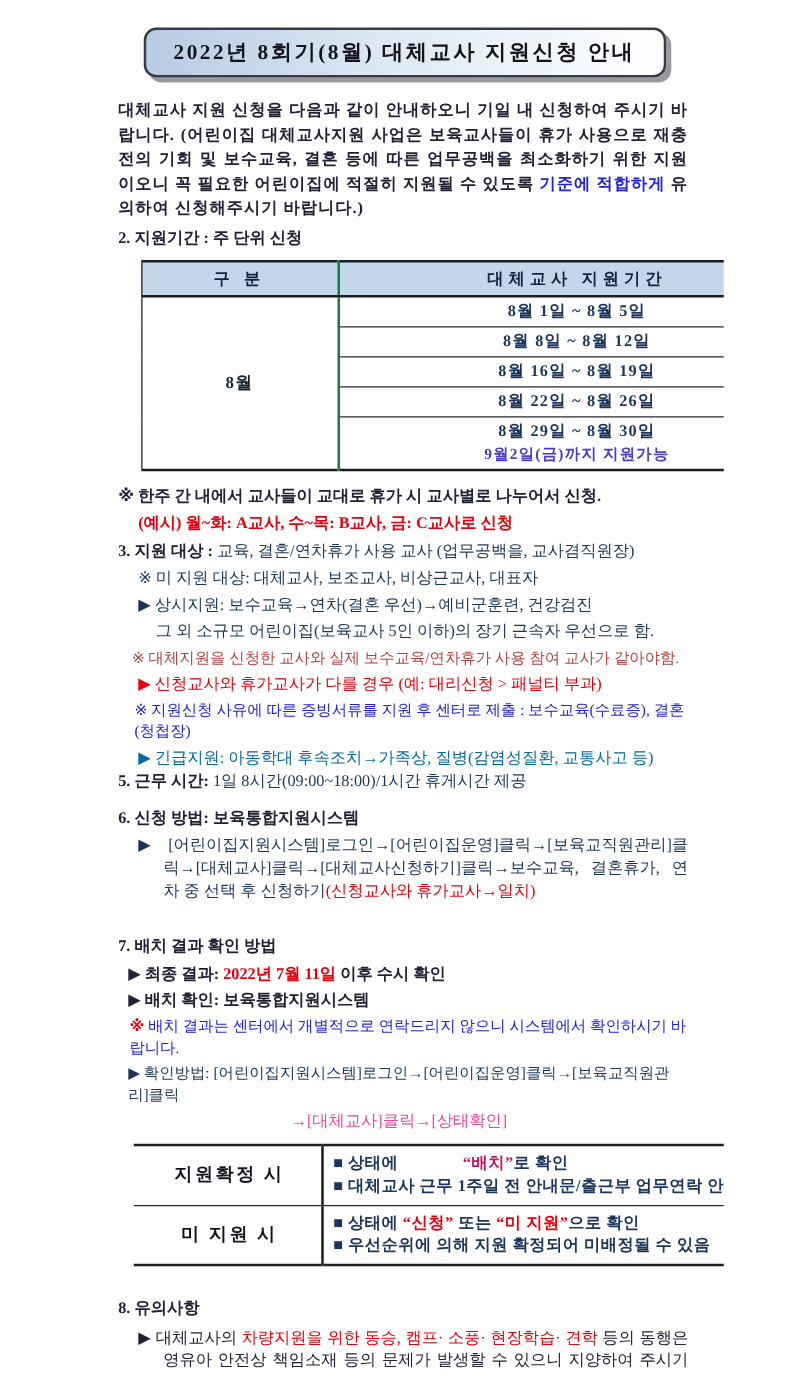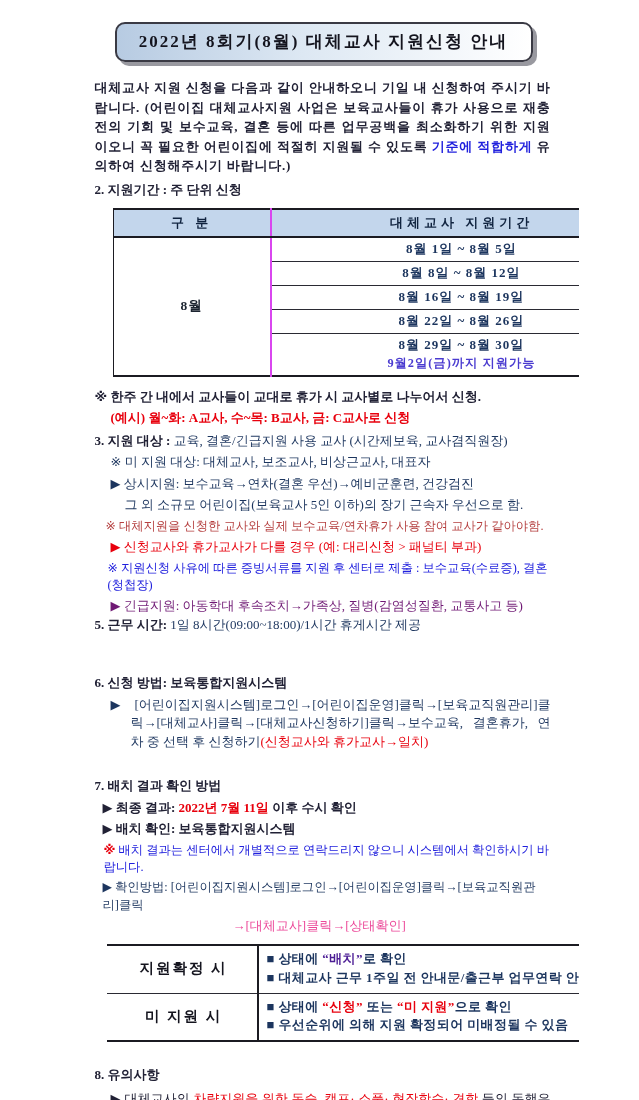--- a/index.html
+++ b/index.html
@@ -35,21 +35,21 @@
   .sched{
     margin:9px 0 0 18px;width:540px;table-layout:fixed;
     border-top:2.5px solid #1b1b22;border-bottom:2.5px solid #1b1b22;
     border-left:1.5px solid #1b1b22;border-right:1.5px solid #1b1b22;
     font-size:13px;
   }
   .sched th{
     background:#c3d6ec;color:#10233f;font-weight:bold;letter-spacing:4px;
     border-bottom:2.5px solid #1b1b22;padding:4px 2px;
   }
-  .sched th.c1,.sched td.lbl{width:152px;border-right:2px solid #d946ef;}
+  .sched th.c1,.sched td.lbl{width:152px;border-right:2px solid #15803d;}
   .sched td{
     text-align:center;color:#1c355e;font-weight:bold;
     border-top:1.2px solid #2a2a33;padding:2.5px 2px;letter-spacing:1px;
   }
   .sched td.lbl{border-top:none;font-weight:bold;color:#1c2430;font-size:13.5px;}
   .sched tr:first-child td{border-top:none;}
   .sched .note{font-size:12.3px;margin-top:1px;}
   
   .status{
     margin:8px 0 0 12px;width:550px;table-layout:fixed;
@@ -112,45 +112,45 @@
             <div>8월 29일 ~ 8월 30일</div>
             <div class="note" style="color: rgb(74, 59, 208);">9월2일(금)까지 지원가능</div>
           </td>
         </tr>
       </tbody>
   </table>
 
   <div>
       <div class="para" style="margin-top: 11px; padding-left: 0px;"><span class="b">※ 한주 간 내에서 교사들이 교대로 휴가 시 교사별로 나누어서 신청.</span></div>
       <div class="para" style="margin-top: 3px; padding-left: 16px;"><span class="b" style="color: rgb(232, 0, 13);">(예시) 월~화: A교사, 수~목: B교사, 금: C교사로 신청</span></div>
-      <div class="para" style="margin-top: 4px; padding-left: 0px;"><span class="b">3. 지원 대상 : </span><span style="color: rgb(28, 53, 94);">교육, 결혼/긴급지원 사용 교사 (시간제보육, 교사겸직원장)</span></div>
+      <div class="para" style="margin-top: 4px; padding-left: 0px;"><span class="b">3. 지원 대상 : </span><span style="color: rgb(28, 53, 94);">교육, 결혼/연차휴가 사용 교사 (업무공백을, 교사겸직원장)</span></div>
       <div class="para" style="margin-top: 3px; padding-left: 16px;"><span style="color: rgb(28, 53, 94);">※ 미 지원 대상: 대체교사, 보조교사, 비상근교사, 대표자</span></div>
       <div class="para" style="margin-top: 3px; padding-left: 16px;"><span style="color: rgb(28, 53, 94);">▶ 상시지원: 보수교육→연차(결혼 우선)→예비군훈련, 건강검진</span></div>
       <div class="para" style="margin-top: 3px; padding-left: 30px;"><span style="color: rgb(28, 53, 94);">그 외 소규모 어린이집(보육교사 5인 이하)의 장기 근속자 우선으로 함.</span></div>
       <div class="para sm" style="margin-top: 3px; padding-left: 11px;"><span style="color: rgb(181, 64, 64);">※ 대체지원을 신청한 교사와 실제 보수교육/연차휴가 사용 참여 교사가 같아야함.</span></div>
       <div class="para" style="margin-top: 3px; padding-left: 16px;"><span style="color: rgb(232, 0, 13);">▶ 신청교사와 휴가교사가 다를 경우 (예: 대리신청 &gt; 패널티 부과)</span></div>
       <div class="para sm" style="margin-top: 3px; padding-left: 13px;"><span style="color: rgb(32, 32, 221);">※ 지원신청 사유에 따른 증빙서류를 지원 후 센터로 제출 : 보수교육(수료증), 결혼(청첩장)</span></div>
-      <div class="para" style="margin-top: 3px; padding-left: 16px;"><span style="color: #701a75;">▶ 긴급지원: 아동학대 후속조치→가족상, 질병(감염성질환, 교통사고 등)</span></div>
+      <div class="para" style="margin-top: 3px; padding-left: 16px;"><span style="color: #0369a1;">▶ 긴급지원: 아동학대 후속조치→가족상, 질병(감염성질환, 교통사고 등)</span></div>
       <div class="para" style="margin-top: 0; padding-left: 0px;"><span class="b">5. 근무 시간: </span><span style="color: rgb(28, 53, 94);">1일 8시간(09:00~18:00)/1시간 휴게시간 제공</span></div>
-      <div class="para" style="margin-top: 40px; padding-left: 0px;"><span class="b">6. 신청 방법: 보육통합지원시스템</span></div>
+      <div class="para" style="margin-top: 11px; padding-left: 0px;"><span class="b">6. 신청 방법: 보육통합지원시스템</span></div>
       <div class="para j hang" style="margin-top: 3px; padding-left: 36px;"><span style="color: rgb(28, 53, 94);">▶ [어린이집지원시스템]로그인→[어린이집운영]클릭→[보육교직원관리]클릭→[대체교사]클릭→[대체교사신청하기]클릭→보수교육, 결혼휴가, 연차 중 선택 후 신청하기</span><span style="color: rgb(232, 0, 13);">(신청교사와 휴가교사→일치)</span></div>
       <div class="para" style="margin-top: 26px; padding-left: 0px;"><span class="b">7. 배치 결과 확인 방법</span></div>
       <div class="para" style="margin-top: 3px; padding-left: 8px;"><span class="b">▶ 최종 결과: </span><span class="b" style="color: rgb(232, 0, 13);">2022년 7월 11일</span><span class="b"> 이후 수시 확인</span></div>
       <div class="para" style="margin-top: 3px; padding-left: 8px;"><span class="b">▶ 배치 확인: 보육통합지원시스템</span></div>
       <div class="para sm" style="margin-top: 3px; padding-left: 9px;"><span class="b" style="color: rgb(232, 0, 13);">※ </span><span style="color: rgb(32, 32, 221);">배치 결과는 센터에서 개별적으로 연락드리지 않으니 시스템에서 확인하시기 바랍니다.</span></div>
       <div class="para sm" style="margin-top: 3px; padding-left: 8px;"><span style="color: rgb(28, 53, 94);">▶ 확인방법: [어린이집지원시스템]로그인→[어린이집운영]클릭→[보육교직원관리]클릭</span></div>
       <div class="para" style="margin-top: 3px; padding-left: 138px;"><span style="color: #ec4899;">→[대체교사]클릭→[상태확인]</span></div>
     </div>
 
   <table class="status">
     <tbody>
       <tr>
         <td class="lbl">지원확정 시</td>
         <td>
-          <div class="cline"><span>■ 상태에 </span><span style="color: #4c1d95;">“배치”</span><span>로 확인</span></div>
+          <div class="cline"><span>■ 상태에 </span><span style="color: #be185d; margin-left: 48px;">“배치”</span><span>로 확인</span></div>
           <div class="cline"><span>■ 대체교사 근무 1주일 전 안내문/출근부 업무연락 안내</span></div>
         </td>
       </tr>
       <tr>
         <td class="lbl">미 지원 시</td>
         <td>
           <div class="cline"><span>■ 상태에 </span><span style="color: rgb(232, 0, 13);">“신청”</span><span> 또는 </span><span style="color: rgb(232, 0, 13);">“미 지원”</span><span>으로 확인</span></div>
           <div class="cline"><span>■ 우선순위에 의해 지원 확정되어 미배정될 수 있음</span></div>
         </td>
       </tr>

